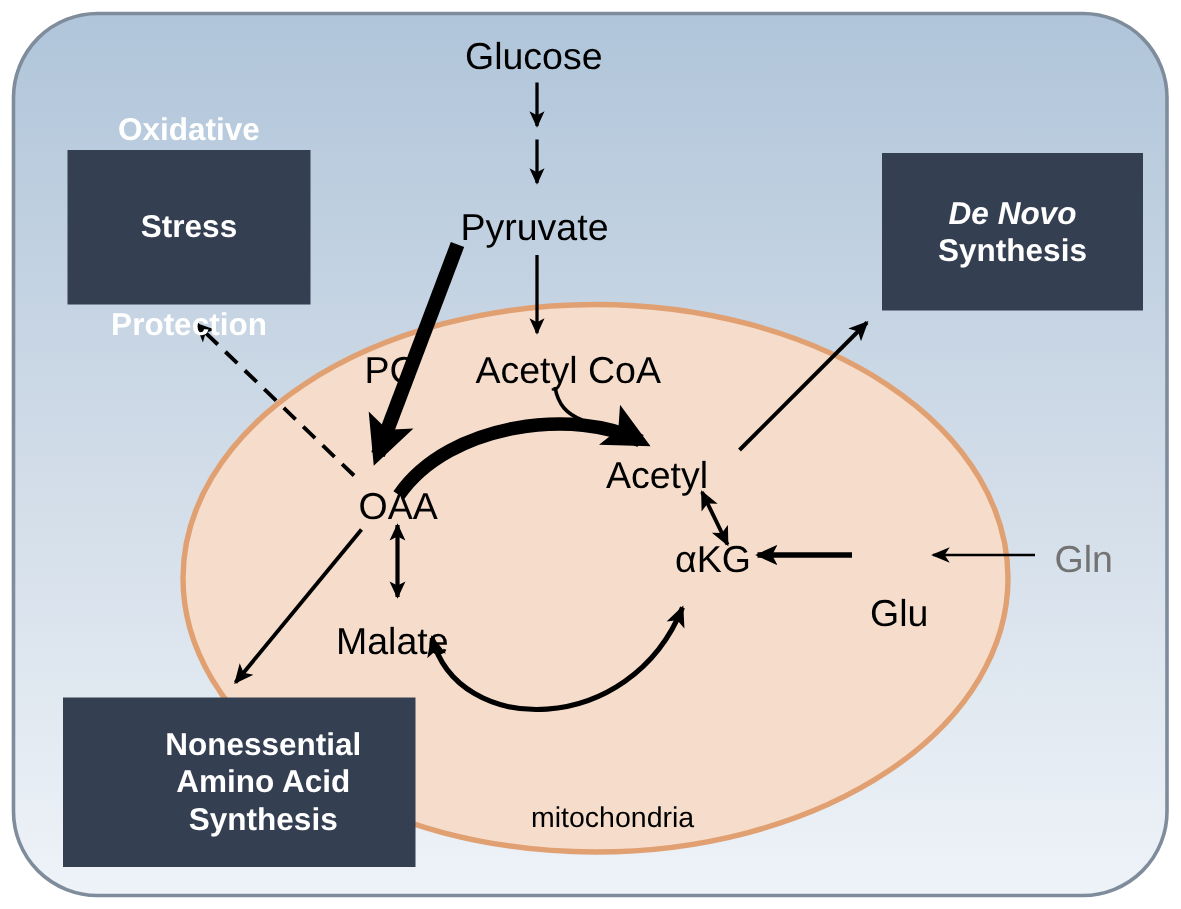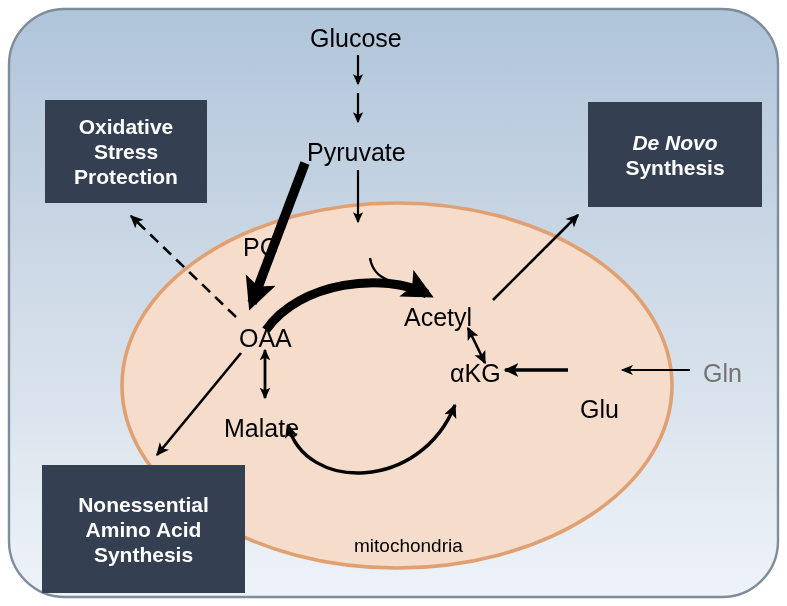--- a/index.html
+++ b/index.html
@@ -89,47 +89,48 @@
     <line x1="236" y1="317" x2="131" y2="216" stroke="#000" stroke-width="2.6" stroke-dasharray="11 7" marker-end="url(#ah-thin)"></line>
 
     
     <line x1="241" y1="353" x2="157" y2="455" stroke="#000" stroke-width="2.6" marker-end="url(#ah-thin)"></line>
   </svg>
 
   <div class="label metab" style="left:307px;top:140px;">Pyruvate</div>
 
   <div class="label metab" style="left:310px;top:26px;">Glucose</div>
 
+  <div class="label metab" style="left:317px;top:235px;">Acetyl CoA</div>
 
   <div class="label metab" style="left:239px;top:326px;">OAA</div>
 
   <div class="label metab" style="left:404px;top:305px;">Acetyl</div>
 
   <div class="label metab" style="left:450px;top:361px;">αKG</div>
 
   <div class="label metab" style="left:580px;top:351px;margin-top:46px;">Glu</div>
 
   <div class="label metab-red" style="left:703px;top:361px;">Gln</div>
 
   <div class="label metab" style="left:224px;top:416px;">Malate</div>
 
   <div class="label enz" style="left:243px;top:235px;">PC</div>
 
   <div class="label organelle" style="left:354px;top:536px;">mitochondria</div>
 
-  <div class="outbox" style="left:45px;top:100px;width:162px;height:103px;">
+  <div class="outbox" style="left:45px;top:100px;width:162px;height:103px;gap:40px;">
     <span>Oxidative</span>
     <span>Stress</span>
     <span>Protection</span>
   </div>
 
   <div class="outbox" style="left:588px;top:102px;width:174px;height:105px;">
     <span class="ital">De Novo</span>
     <span>Synthesis</span>
   </div>
 
-  <div class="outbox" style="left:42px;top:465px;width:203px;height:128px;">
+  <div class="outbox" style="left:42px;top:465px;width:203px;height:113px;padding-left:32px;">
     <span>Nonessential</span>
     <span>Amino Acid</span>
     <span>Synthesis</span>
   </div>
 
 </div>
 
 </body></html>

